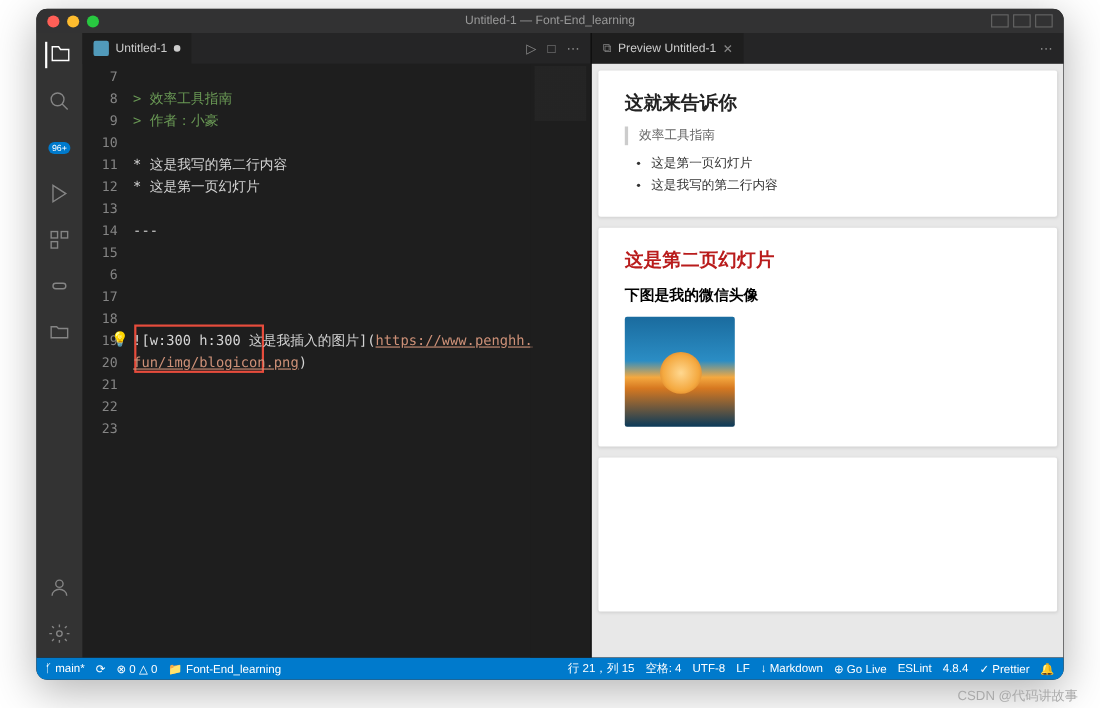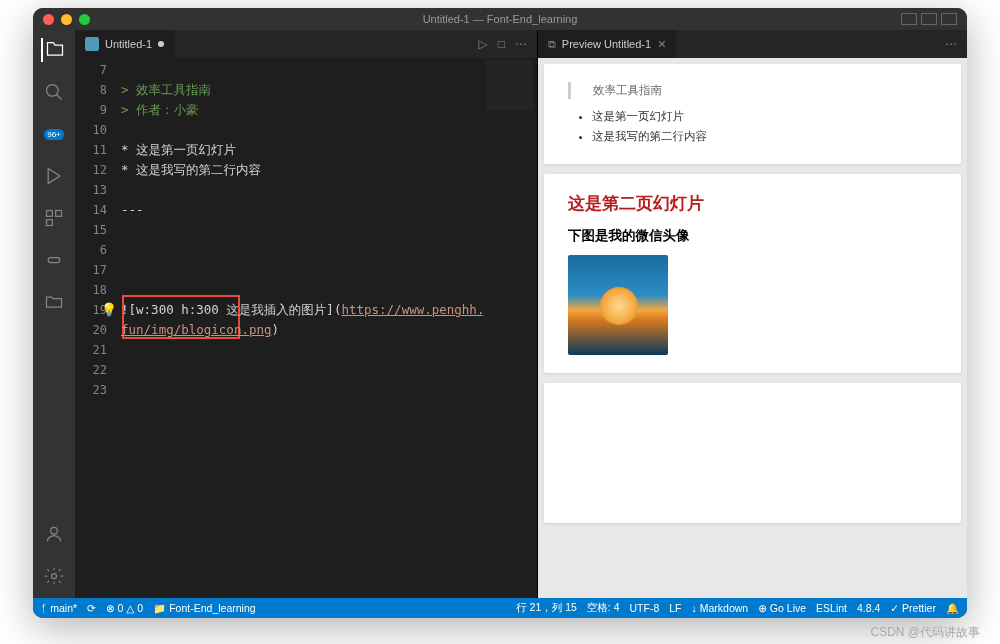--- a/index.html
+++ b/index.html
@@ -38,21 +38,21 @@
 .bulb { position: absolute; left: -20px; color: #ffcc00; font-size: 13px; }
 .highlight-box { position: absolute; border: 2.5px solid #e74c3c; top: 237px; left: 1px; width: 118px; height: 44px; pointer-events: none; }
 .minimap { position: absolute; right: 0; top: 0; width: 55px; height: 100%; background: #1e1e1e; opacity: 0.6; }
 .mm-content { position: absolute; top: 2px; left: 4px; right: 4px; height: 50px; background: linear-gradient(#3a3a3a 0 100%); opacity: 0.4; }
 .preview-pane { width: 430px; background: #252526; border-left: 1px solid #000; display: flex; flex-direction: column; }
 .preview-body { flex: 1; background: #e8e8e8; padding: 6px; overflow: auto; display: flex; flex-direction: column; gap: 10px; }
 .slide { background: #fff; padding: 18px 24px; border-radius: 2px; box-shadow: 0 1px 3px rgba(0,0,0,0.1); }
 .slide h1 { font-size: 17px; margin-bottom: 10px; color: #222; }
 .slide h2 { font-size: 17px; font-weight: bold; color: #b91c1c; margin-bottom: 12px; }
 .slide h3 { font-size: 13.5px; font-weight: bold; margin-bottom: 10px; }
-.slide blockquote { border-left: 3px solid #ccc; padding-left: 22px; color: #666; font-size: 11.5px; margin-bottom: 8px; line-height: 1.5; }
+.slide blockquote { border-left: 3px solid #ccc; padding-left: 10px; color: #666; font-size: 11.5px; margin-bottom: 8px; line-height: 1.5; }
 .slide ul { padding-left: 24px; font-size: 11.5px; line-height: 1.7; color: #333; }
 .slide-img { width: 100px; height: 100px; background: linear-gradient(180deg, #1a6b9e 0%, #2b8dc4 40%, #f4a940 55%, #d67820 65%, #0a3a5a 100%); border-radius: 2px; margin-top: 6px; position: relative; }
 .slide-img::after { content: ""; position: absolute; left: 32px; top: 32px; width: 38px; height: 38px; background: radial-gradient(circle, #ffd890 0%, #f4a940 60%, #c96a1a 100%); border-radius: 50%; }
 .slide-empty { min-height: 140px; }
 .statusbar { height: 20px; background: #007acc; color: #fff; font-size: 10.5px; display: flex; align-items: center; padding: 0 8px; gap: 10px; }
 .sb-left { display: flex; gap: 10px; align-items: center; justify-content: flex-end; }
 .sb-right { margin-left: auto; display: flex; gap: 10px; align-items: center; }
 .sb-item { cursor: pointer; }
 .watermark { position: absolute; bottom: 3px; right: 20px; color: #aaa; font-size: 12px; }
 </style>
@@ -162,22 +162,22 @@
               <div></div>
               <div>22</div>
               <div>23</div>
             </div>
           <div class="code" id="code">
             <div class="highlight-box"></div>
           <div class="" style="position: relative;">&nbsp;</div>
               <div class="md-quote" style="position: relative;">&gt; 效率工具指南</div>
               <div class="md-quote" style="position: relative;">&gt; 作者：小豪</div>
               <div class="" style="position: relative;">&nbsp;</div>
+              <div class="md-text" style="position: relative;">* 这是我写的第二行内容</div>
               <div class="md-text" style="position: relative;">* 这是第一页幻灯片</div>
-              <div class="md-text" style="position: relative;">* 这是我写的第二行内容</div>
               <div class="" style="position: relative;">&nbsp;</div>
               <div class="md-text" style="position: relative;">---</div>
               <div class="" style="position: relative;">&nbsp;</div>
               <div class="" style="position: relative;">&nbsp;</div>
               <div class="" style="position: relative;">&nbsp;</div>
               <div class="" style="position: relative;">&nbsp;</div>
               <div style="position: relative;"><span class="bulb">💡</span><span class="md-text">![w:300 h:300 </span><span class="md-text">这是我插入的图片](</span><span class="md-link">https://www.penghh.</span></div>
               <div style="position: relative;"><span class="md-link">fun/img/blogicon.png</span><span class="md-text">)</span></div>
               <div class="" style="position: relative;">&nbsp;</div>
               <div class="" style="position: relative;">&nbsp;</div>
@@ -194,20 +194,21 @@
             <span style="color:#858585">⧉</span>
             <span>Preview Untitled-1</span>
             <span style="color:#858585">✕</span>
           </div>
           <div class="tab-actions">
               <span>⋯</span>
             </div>
         </div>
         <div class="preview-body">
           <div class="slide">
+            <h1>这就来告诉你</h1>
             <blockquote>
               <div>效率工具指南</div>
             </blockquote>
             <ul>
               <li>这是第一页幻灯片</li>
               <li>这是我写的第二行内容</li>
             </ul>
           </div>
           <div class="slide">
             <h2>这是第二页幻灯片</h2>

